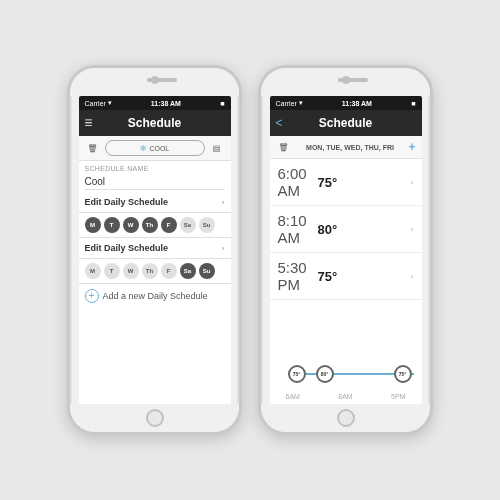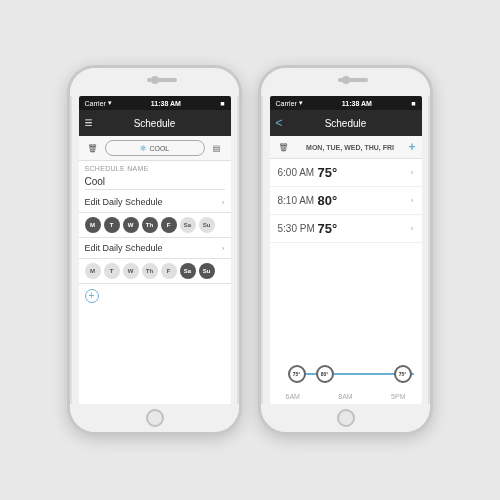--- a/index.html
+++ b/index.html
@@ -108,23 +108,23 @@
       width: 100%;
       background: #2a2a2a;
       height: 26px;
       display: flex;
       align-items: center;
       justify-content: center;
       position: relative;
       flex-shrink: 0;
     }
     .nav-title {
-      font-size: 10px;
+      font-size: 12px;
       color: #fff;
-      font-weight: 400;
+      font-weight: 700;
     }
     .nav-left, .nav-right {
       position: absolute;
       top: 50%;
       transform: translateY(-50%);
       color: #fff;
       font-size: 9px;
     }
     .nav-left { left: 6px; }
 
@@ -175,20 +175,21 @@
       color: #333;
       padding: 2px 0;
       border-bottom: 1px solid #e0e0e0;
     }
     .edit-schedule-row {
       display: flex;
       align-items: center;
       padding: 5px 6px;
       border-bottom: 1px solid #e0e0e0;
       flex-shrink: 0;
+      font-weight: bold;
     }
     .edit-schedule-label {
       flex: 1;
       font-size: 9px;
       color: #333;
     }
     .chevron {
       font-size: 8px;
       color: #aaa;
     }
@@ -253,21 +254,21 @@
     }
     .time-row {
       display: flex;
       align-items: center;
       padding: 6px 8px;
       border-bottom: 1px solid #eee;
       flex-shrink: 0;
     }
     .time-label {
       width: 40px;
-      font-size: 10px;
+      font-size: 15px;
       color: #555;
     }
     .temp-value {
       font-size: 13px;
       font-weight: 700;
       color: #222;
       flex: 1;
     }
 
     
@@ -394,20 +395,21 @@
         <div class="day-bubble">T</div>
         <div class="day-bubble">W</div>
         <div class="day-bubble">Th</div>
         <div class="day-bubble">F</div>
         <div class="day-bubble active">Sa</div>
         <div class="day-bubble active">Su</div>
       </div>
 
       <div class="add-schedule-row">
         <div class="plus-circle">+</div>
+        <span class="add-label">Add a new Daily Schedule</span>
       </div>
 
     </div>
     <div class="phone-bottom">
       <div class="home-button"></div>
     </div>
   </div>
 
   <div class="phone">
     <div class="phone-top-bar">

